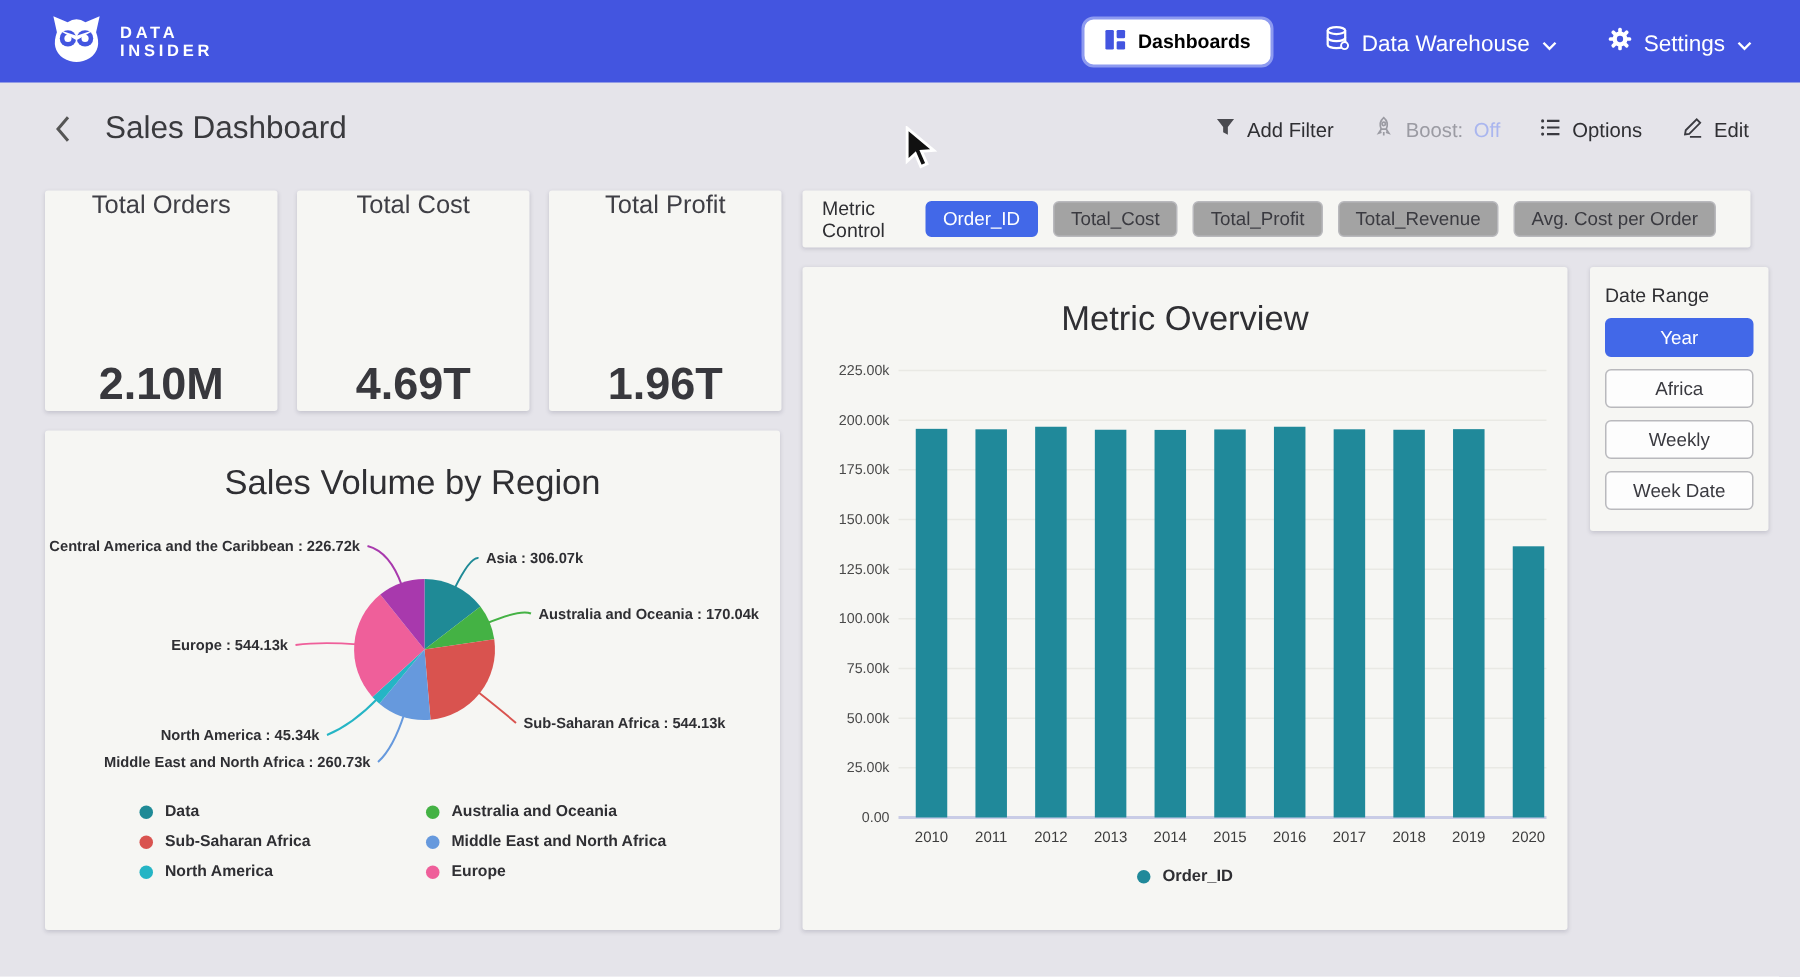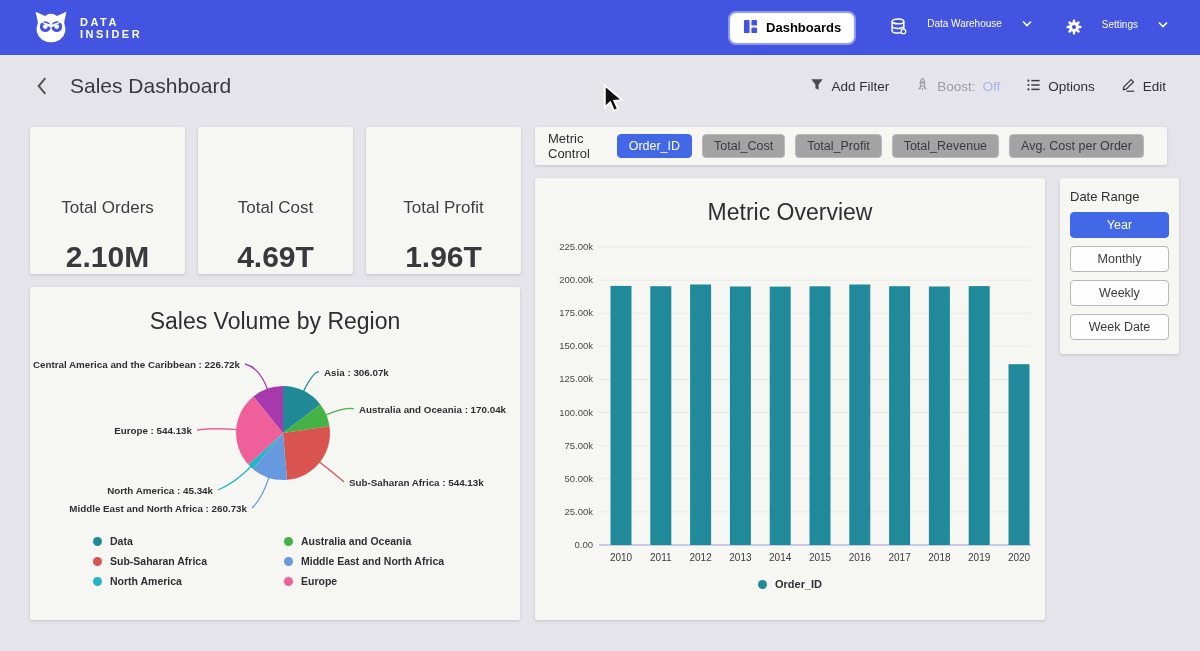--- a/index.html
+++ b/index.html
@@ -8,37 +8,37 @@
 
   
   .navbar { position:absolute; left:0; top:0; width:1200px; height:55px; background:#4355e0;
             display:flex; align-items:center; justify-content:space-between; padding:16px 32px; }
   .brand { display:flex; align-items:center; gap:10px; }
   .brand-text { display:flex; flex-direction:column; line-height:12px; }
   .brand-text span { color:#fff; font-size:11px; font-weight:bold; letter-spacing:2.5px; }
   .nav-right { display:flex; align-items:center; gap:34px; }
   .nav-pill { display:flex; align-items:center; gap:8px; background:#fff; border:2px solid #8d9af0;
               border-radius:8px; padding:6px 13px; color:#000000; font-size:13px; font-weight:bold; cursor:pointer; }
-  .nav-link { display:flex; align-items:flex-start; gap:20px; background:none; border:none; color:#fff;
-              font-size:10px; font-weight:500; cursor:pointer; }
+  .nav-link { display:flex; align-items:flex-end; gap:8px; background:none; border:none; color:#fff;
+              font-size:15px; font-weight:500; cursor:pointer; }
 
   
   .page-header { position:absolute; left:0; top:55px; width:1200px; height:62px;
                  display:flex; align-items:center; padding:0 34px; }
   .back-btn { background:none; border:none; cursor:pointer; display:flex; margin-right:20px; }
   .page-title { font-size:21px; font-weight:500; color:#3a3a3e; }
   .header-actions { margin-left:auto; display:flex; align-items:center; gap:26px; }
   .hact { display:flex; align-items:center; gap:7px; background:none; border:none; cursor:pointer;
           font-size:13.5px; font-weight:500; color:#2f2f33; }
   .hact .muted { color:#9b9ba3; }
   .hact .boost-off { color:#aab6ef; }
 
   
   .card { position:absolute; background:#f6f6f3; border-radius:2px; box-shadow:0 1px 3px rgba(50,50,80,.18); }
-  .kpi-card { display:flex; flex-direction:column; align-items:center; justify-content:flex-end; gap:22px; }
+  .kpi-card { display:flex; flex-direction:column; align-items:center; justify-content:space-between; gap:22px; }
   .kpi-label { font-size:17px; font-weight:500; color:#3f3f45; }
   .kpi-value { font-size:30px; font-weight:bold; color:#38383d; }
 
   .metric-card { left:535px; top:127px; width:632px; height:38px; display:flex; align-items:center; padding:0 13px; }
   .metric-label { font-size:13px; color:#2f2f33; margin-right:15px; }
   .chip { background:#a3a3a3; border:1px solid #b9b9bd; border-radius:4px; color:#3a3a40;
           font-size:12.5px; padding:4px 11px; margin-right:10px; cursor:pointer; white-space:nowrap; }
   .chip.selected { background:#4268e8; border-color:#4268e8; color:#fff; }
 
   .pie-card  { left:30px; top:287px; width:490px; height:333px; }
@@ -323,21 +323,21 @@
     <div class="bar-legend">
       <span class="dot" id="bar-legend-dot" style="background: rgb(32, 137, 154);"></span>
       <span>Order_ID</span>
     </div>
   </section>
 
   <aside class="card date-card">
     <div class="date-label">Date Range</div>
     <div id="date-buttons">
         <button class="date-btn selected">Year</button>
-        <button class="date-btn">Monthly</button>
+        <button class="date-btn">Africa</button>
         <button class="date-btn">Weekly</button>
         <button class="date-btn">Week Date</button>
       </div>
   </aside>
 
   <span class="cursor">
     <svg width="26" height="30" viewBox="0 0 17 22">
       <path d="M1 1 L1 17.2 L5 13.5 L7.7 19.8 L10.7 18.5 L8 12.4 L14 11.9 Z" fill="#111" stroke="#fff" stroke-width="1.4"></path>
     </svg>
   </span>

